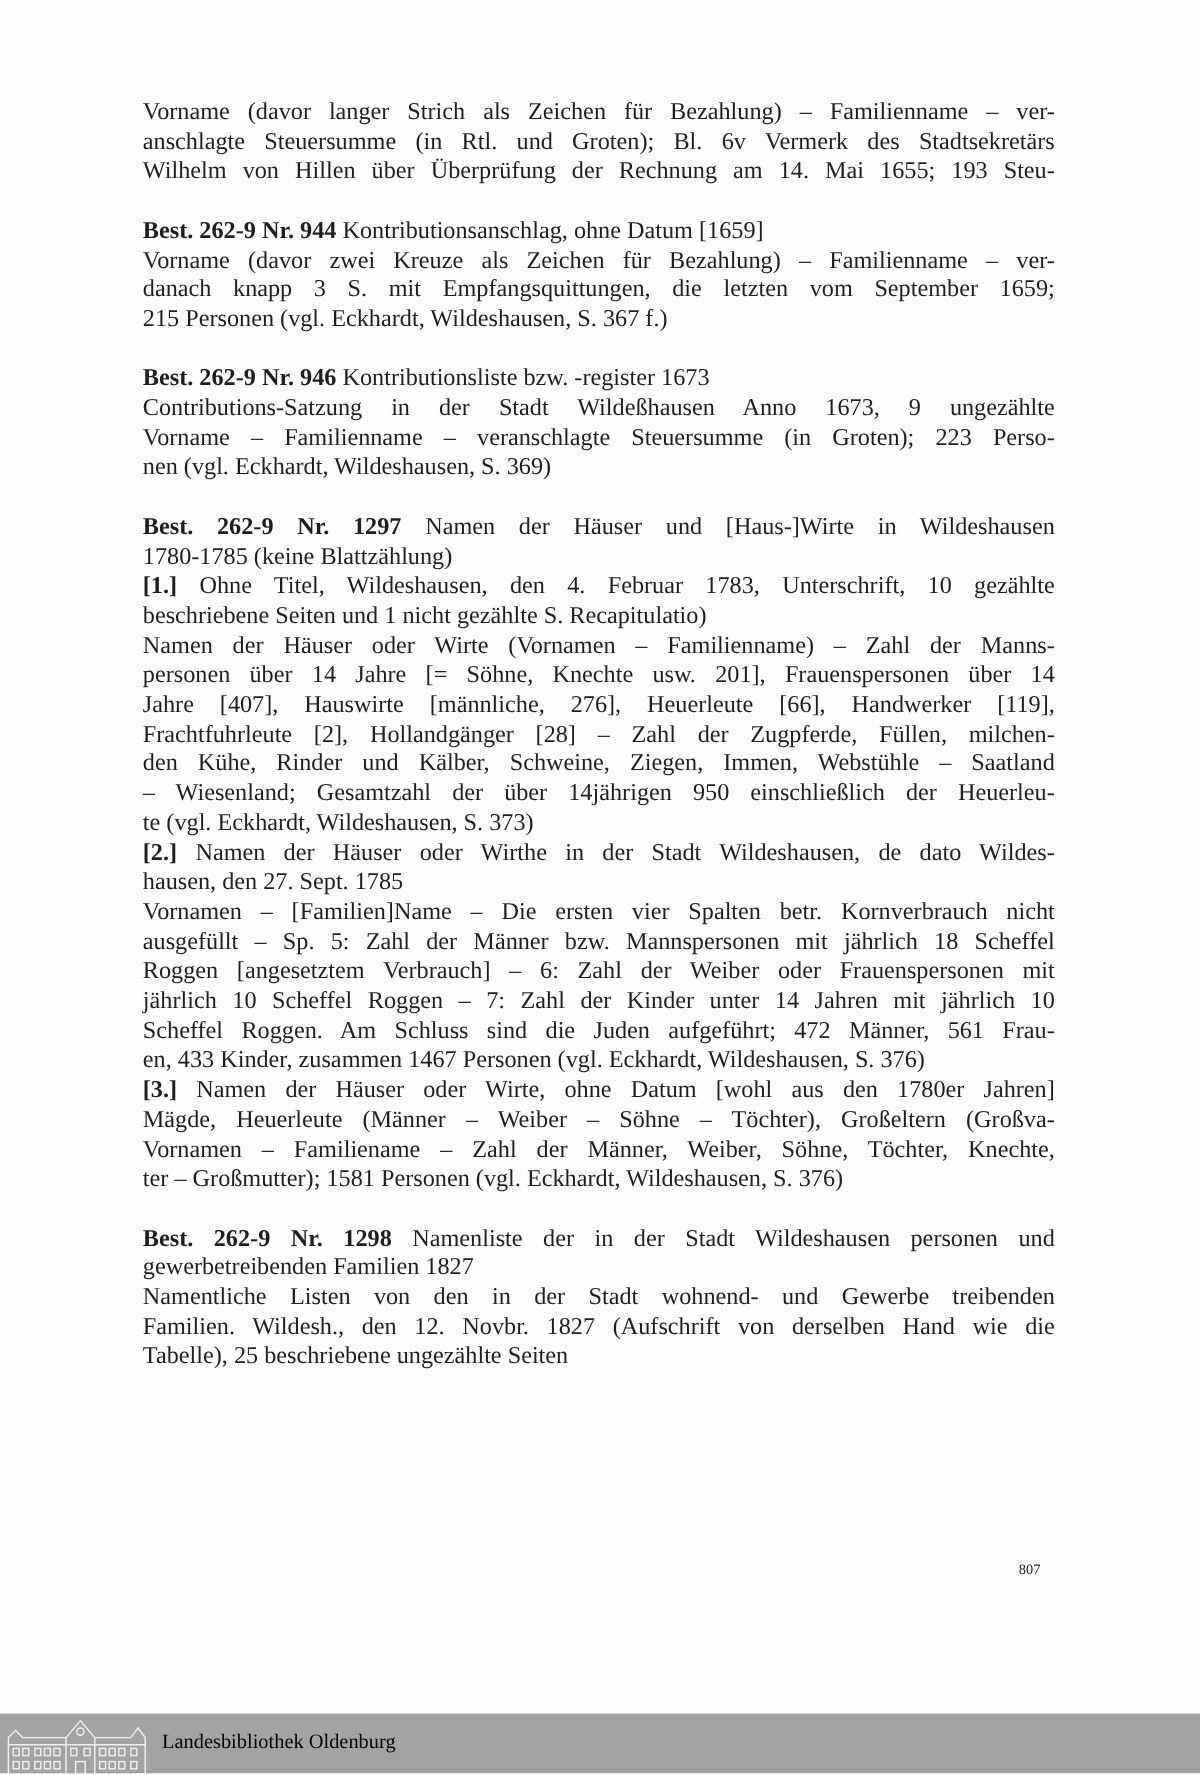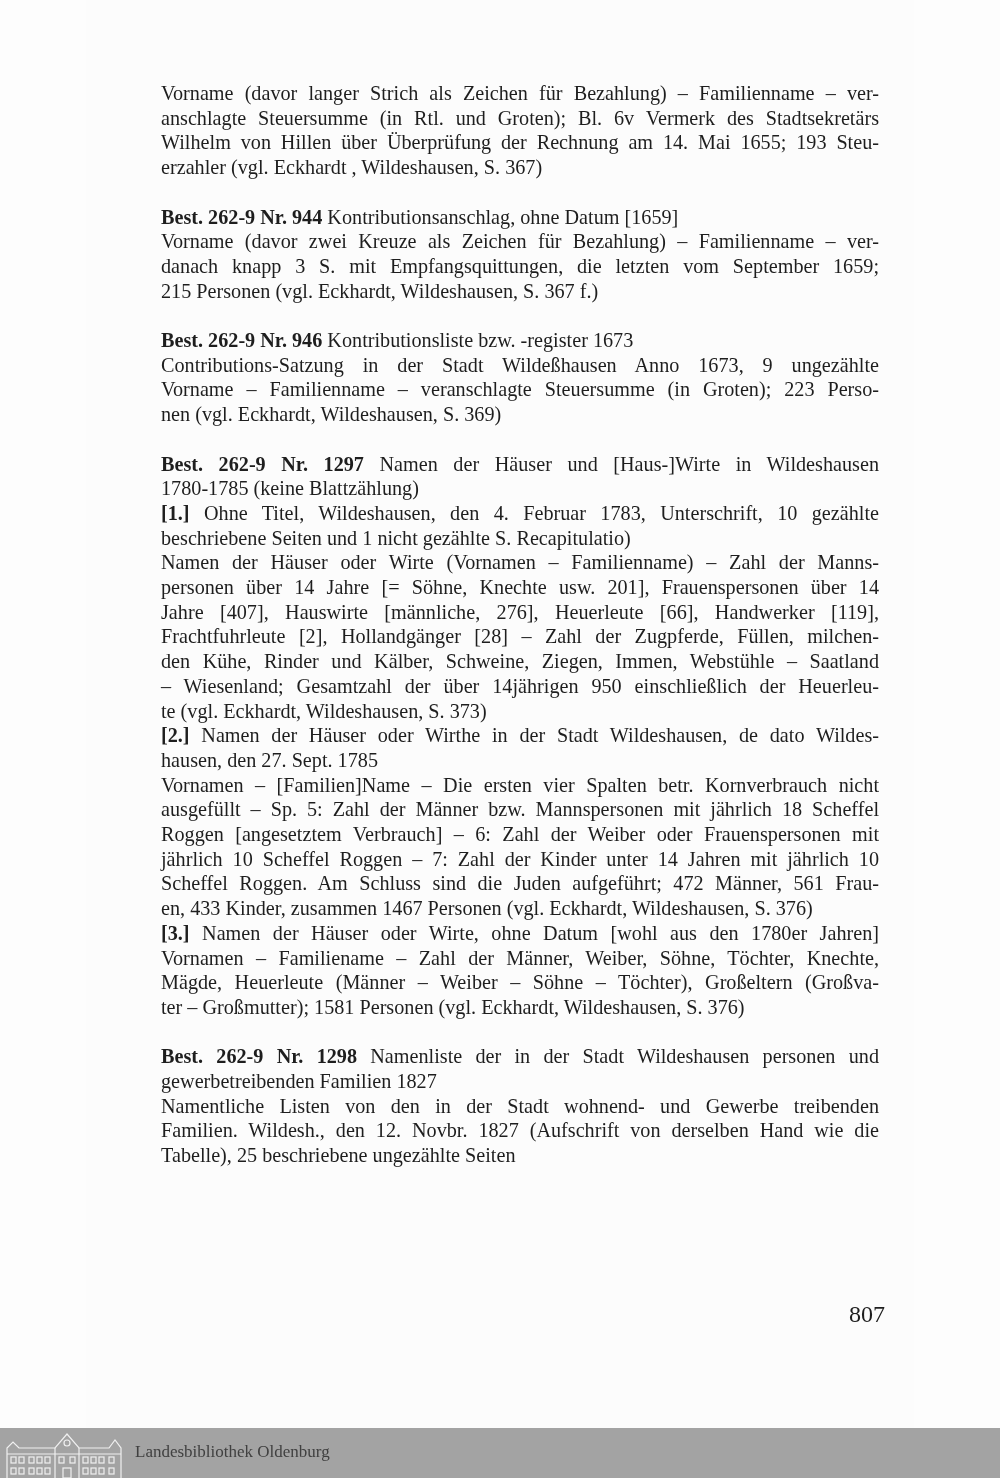--- a/index.html
+++ b/index.html
@@ -13,51 +13,50 @@
     position: absolute; left: 86px; top: 0; width: 828px; height: 1428px;
     background: #fcfcfc;
   }
   .text-col {
     position: absolute; left: 119px; top: 81px; width: 760px;
     font-family: "Liberation Serif", "DejaVu Serif", serif;
     font-size: 20.2px; line-height: 24.7px;
     text-align: justify;
   }
   .entry { margin: 0 0 24.7px 0; }
-  .line { display: block; text-align: justify; text-align-last: justify; white-space: nowrap; margin-left: 42px; }
+  .line { display: block; text-align: justify; text-align-last: justify; white-space: nowrap; }
   .line.last { text-align-last: left; }
   .b { font-weight: bold; }
   .i { }
   .pagenum {
     position: absolute; left: 849px; top: 1301px;
     font-family: "Liberation Serif", "DejaVu Serif", serif;
-    font-size: 24px;
+    font-size: 12px;
   }
   .footer {
     position: absolute; left: 0; top: 1428px; width: 1000px; height: 50px;
     background: #a3a3a3;
   }
   .footer .logo { position: absolute; left: 5px; top: 2px; width: 120px; height: 48px; }
   .footer .lib-name {
     position: absolute; left: 135px; top: 14px;
     font-family: "Liberation Serif", "DejaVu Serif", serif;
-    font-size: 17px; color: #404040;
+    font-size: 17px; color: #000000;
   }
 </style>
 </head>
 <body>
 
 <div class="page"></div>
 
 <div class="text-col" id="text-col">
     <div class="entry">
       <span class="line"><span>Vorname (davor langer Strich als Zeichen für Bezahlung) – Familienname – ver-</span></span>
       <span class="line"><span>anschlagte Steuersumme (in Rtl. und Groten); Bl. 6v Vermerk des Stadtsekretärs</span></span>
       <span class="line"><span>Wilhelm von Hillen über Überprüfung der Rechnung am 14. Mai 1655; 193 Steu-</span></span>
-      <span class="line last"><span>erzahler (vgl. Eckhardt , Wildeshausen, S. 367)</span></span>
     </div>
     <div class="entry">
       <span class="line last"><span class="b">Best. 262-9 Nr. 944</span><span> Kontributionsanschlag, ohne Datum [1659]</span></span>
       <span class="line"><span>Vorname (davor zwei Kreuze als Zeichen für Bezahlung) – Familienname – ver-</span></span>
       <span class="line"><span>danach knapp 3 S. mit Empfangsquittungen, die letzten vom September 1659;</span></span>
       <span class="line last"><span>215 Personen (vgl. Eckhardt, Wildeshausen, S. 367 f.)</span></span>
     </div>
     <div class="entry">
       <span class="line last"><span class="b">Best. 262-9 Nr. 946</span><span> Kontributionsliste bzw. -register 1673</span></span>
       <span class="line"><span class="i">Contributions-Satzung in der Stadt Wildeßhausen Anno 1673</span><span>, 9 ungezählte</span></span>
@@ -78,22 +77,22 @@
       <span class="line last"><span>te (vgl. Eckhardt, Wildeshausen, S. 373)</span></span>
       <span class="line"><span class="b">[2.]</span><span class="i"> Namen der Häuser oder Wirthe in der Stadt Wildeshausen, de dato Wildes-</span></span>
       <span class="line last"><span class="i">hausen, den 27. Sept. 1785</span></span>
       <span class="line"><span>Vornamen – [Familien]Name – Die ersten vier Spalten betr. Kornverbrauch nicht</span></span>
       <span class="line"><span>ausgefüllt – Sp. 5: Zahl der Männer bzw. Mannspersonen mit jährlich 18 Scheffel</span></span>
       <span class="line"><span>Roggen [angesetztem Verbrauch] – 6: Zahl der Weiber oder Frauenspersonen mit</span></span>
       <span class="line"><span>jährlich 10 Scheffel Roggen – 7: Zahl der Kinder unter 14 Jahren mit jährlich 10</span></span>
       <span class="line"><span>Scheffel Roggen. Am Schluss sind die Juden aufgeführt; 472 Männer, 561 Frau-</span></span>
       <span class="line last"><span>en, 433 Kinder, zusammen 1467 Personen (vgl. Eckhardt, Wildeshausen, S. 376)</span></span>
       <span class="line"><span class="b">[3.]</span><span class="i"> Namen der Häuser oder Wirte,</span><span> ohne Datum [wohl aus den 1780er Jahren]</span></span>
+      <span class="line"><span>Mägde, Heuerleute (Männer – Weiber – Söhne – Töchter), Großeltern (Großva-</span></span>
       <span class="line"><span>Vornamen – Familiename – Zahl der Männer, Weiber, Söhne, Töchter, Knechte,</span></span>
-      <span class="line"><span>Mägde, Heuerleute (Männer – Weiber – Söhne – Töchter), Großeltern (Großva-</span></span>
       <span class="line last"><span>ter – Großmutter); 1581 Personen (vgl. Eckhardt, Wildeshausen, S. 376)</span></span>
     </div>
     <div class="entry">
       <span class="line"><span class="b">Best. 262-9 Nr. 1298</span><span> Namenliste der in der Stadt Wildeshausen personen und</span></span>
       <span class="line last"><span>gewerbetreibenden Familien 1827</span></span>
       <span class="line"><span class="i">Namentliche Listen von den in der Stadt wohnend- und Gewerbe treibenden</span></span>
       <span class="line"><span class="i">Familien. Wildesh., den 12. Novbr. 1827</span><span> (Aufschrift von derselben Hand wie die</span></span>
       <span class="line last"><span>Tabelle), 25 beschriebene ungezählte Seiten</span></span>
     </div>
   </div>

